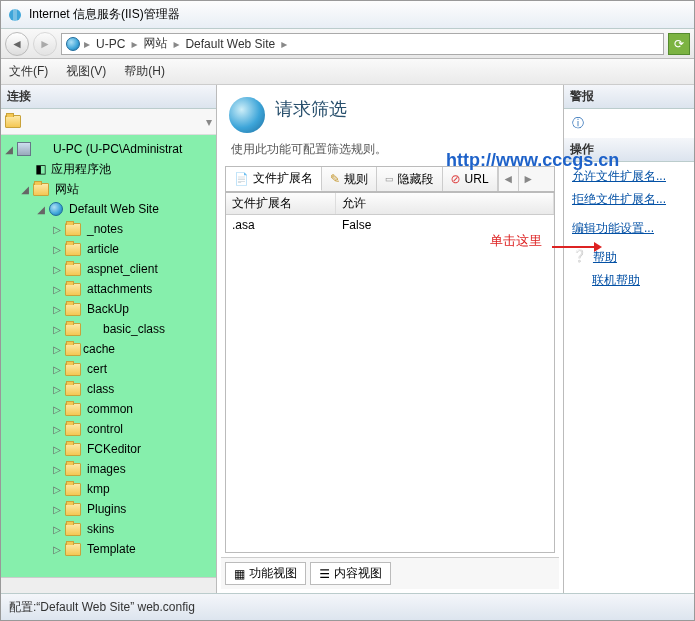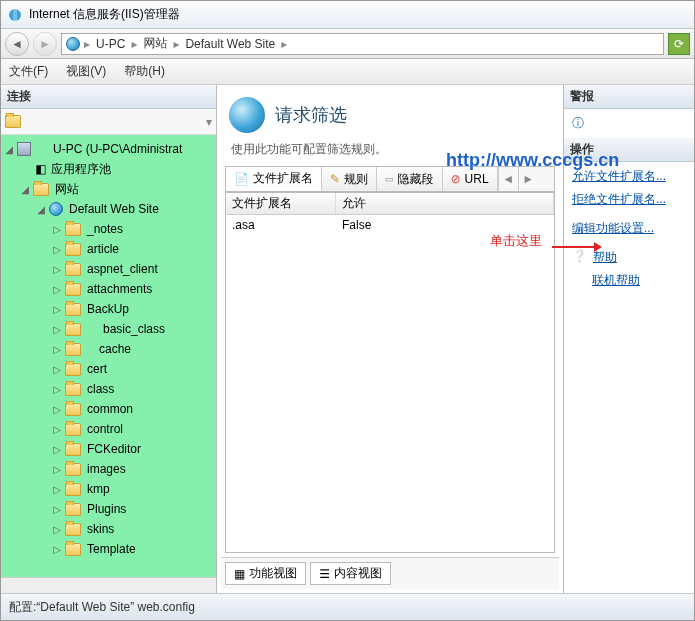--- a/index.html
+++ b/index.html
@@ -20,21 +20,21 @@
 .toolbar{height:26px;border-bottom:1px solid #ddd;display:flex;align-items:center;padding:0 4px;gap:4px;background:#f7f7f7}
 .tree{flex:1;overflow:auto;padding:4px 0}
 .node{display:flex;align-items:center;height:20px;padding:0 4px;gap:2px;white-space:nowrap}
 .tw{width:12px;text-align:center;color:#666;font-size:10px}
 .fld{width:16px;height:13px;background:linear-gradient(#fde9a8,#f4c753);border:1px solid #c9a23a;border-radius:1px;position:relative}
 .fld::before{content:"";position:absolute;top:-3px;left:0;width:6px;height:3px;background:#f4c753;border:1px solid #c9a23a;border-bottom:none}
 .globe{width:14px;height:14px;border-radius:50%;background:radial-gradient(circle at 35% 35%,#aee0f5,#3da5d9 60%,#1e6b9c);border:1px solid #1e6b9c}
 .srv{width:14px;height:14px;background:linear-gradient(#cde,#9ab);border:1px solid #678}
 .main{flex:1;display:flex}
 .content{flex:1;background:#fff;border-right:1px solid #bbb;display:flex;flex-direction:column;padding:4px}
-.mainhdr{display:flex;align-items:center;gap:10px;padding:8px}
+.mainhdr{display:flex;gap:10px;padding:8px}
 .globe-big{width:36px;height:36px;border-radius:50%;background:radial-gradient(circle at 35% 35%,#cdeef8,#3da5d9 55%,#1e6b9c)}
 .title{font-size:18px;color:#29506d}
 .desc{padding:0 10px 8px;color:#555}
 .tabs{display:flex;border:1px solid #bbb;background:#f7f7f7;height:26px;align-items:stretch;margin:0 4px}
 .tab{display:flex;align-items:center;gap:4px;padding:0 8px;border-right:1px solid #ccc;background:linear-gradient(#fdfdfd,#eee)}
 .tab.sel{background:#fff;border-bottom:1px solid #fff}
 .tabnav{width:20px;display:flex;align-items:center;justify-content:center;color:#888;border-left:1px solid #ccc}
 .grid{flex:1;border:1px solid #bbb;margin:0 4px 4px;background:#fff}
 .gh{display:flex;background:linear-gradient(#fdfdfd,#eaeaea);border-bottom:1px solid #ccc;height:22px}
 .gc{padding:0 6px;display:flex;align-items:center;border-right:1px solid #ddd}
@@ -144,21 +144,21 @@
             <span style="margin-left:4px">BackUp</span>
           </div>
           <div class="node" style="padding-left: 50px;">
             <span class="tw">▷</span>
             <span class="fld"></span>
             <span style="margin-left:20px">basic_class</span>
           </div>
           <div class="node" style="padding-left: 50px;">
             <span class="tw">▷</span>
             <span class="fld"></span>
-            <span style="margin-left:16px">cache</span>
+            <span style="margin-left:0">cache</span>
           </div>
           <div class="node" style="padding-left: 50px;">
             <span class="tw">▷</span>
             <span class="fld"></span>
             <span style="margin-left:4px">cert</span>
           </div>
           <div class="node" style="padding-left: 50px;">
             <span class="tw">▷</span>
             <span class="fld"></span>
             <span style="margin-left:4px">class</span>

